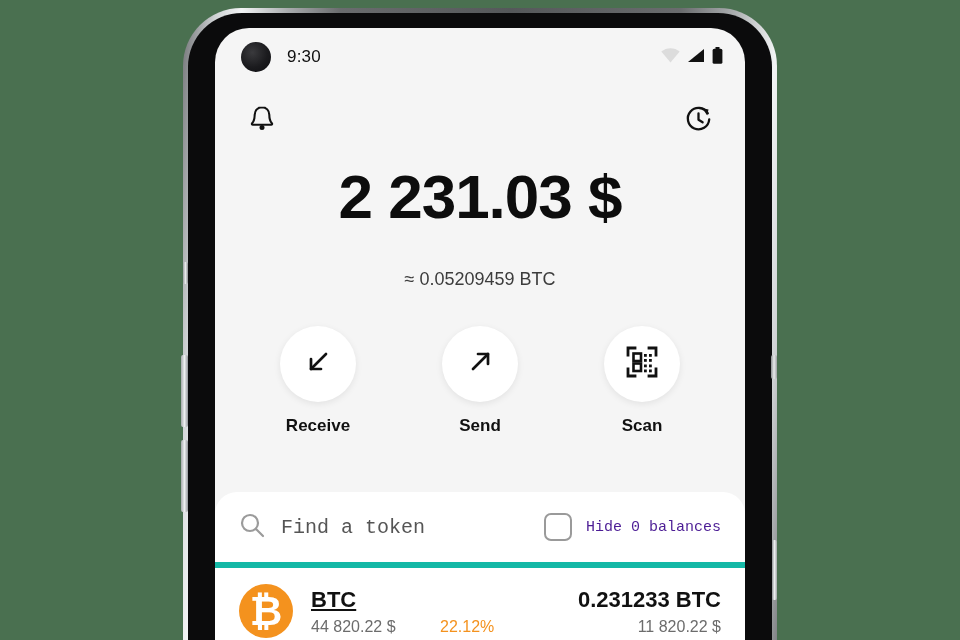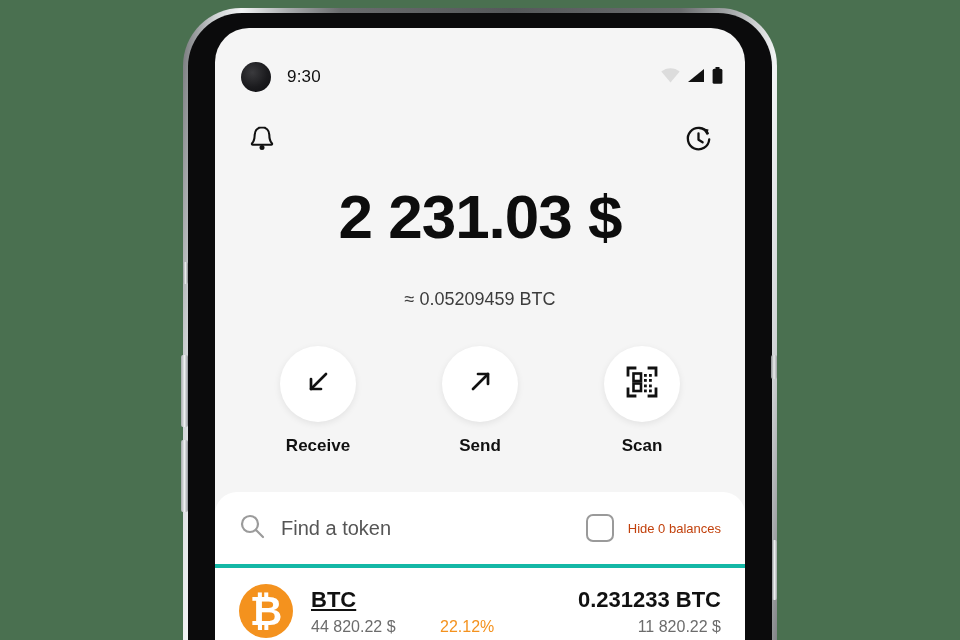--- a/index.html
+++ b/index.html
@@ -41,21 +41,20 @@
     background:linear-gradient(90deg,#a8abad,#eef0f1,#93969a); }
   .btn-right-1{ right:183px; top:355px; width:6px; height:24px;
     background:linear-gradient(270deg,#9ea1a3,#e8eaeb,#8d9092); }
   .btn-right-2{ right:183px; top:540px; width:5px; height:60px;
     background:linear-gradient(270deg,#a5a8aa,#eceeef,#909396); }
 
   
   .status-bar{
     height:58px; display:flex; align-items:center;
     padding:0 22px 0 26px;
-    margin-top:20px;
   }
   .punch-hole{
     width:30px; height:30px; border-radius:50%;
     background:radial-gradient(circle at 38% 35%,#3a3a3d 0%,#1b1b1e 55%,#0d0d10 100%);
     flex:none;
   }
   .status-time{
     font-size:17px; font-weight:500; color:#111;
     margin-left:16px; letter-spacing:.2px;
   }
@@ -97,32 +96,33 @@
 
   
   .token-sheet{
     position:absolute; left:0; right:0; top:464px; bottom:0;
     background:#fff;
     border-radius:22px 22px 0 0;
   }
   .search-row{
     display:flex; align-items:center;
     height:76px; padding:0 24px;
-    border-bottom:4px solid #14b8a6;
+    border-bottom:6px solid #14b8a6;
+    font-family:Liberation Mono, monospace;
   }
   .search-left{ display:flex; align-items:center; flex:1; cursor:text; }
   .search-placeholder{
     margin-left:16px; font-size:20px; color:#555; font-weight:400;
   }
   .hide-group{ display:flex; align-items:center; cursor:pointer; }
   .checkbox{
     width:28px; height:28px; border:2px solid #9a9a9a;
     border-radius:7px; background:#fff; flex:none;
   }
-  .hide-label{ margin-left:14px; font-size:13px; color:#c2410c; }
+  .hide-label{ margin-left:14px; font-size:15px; color:#4c1d95; }
 
   
   .token-row{
     display:flex; align-items:center; padding:16px 24px 0 24px;
   }
   .token-logo{
     width:54px; height:54px; border-radius:50%;
     background:#f4921e; flex:none;
     display:flex; align-items:center; justify-content:center;
     font-size:40px; color:#fff; font-weight:700;

